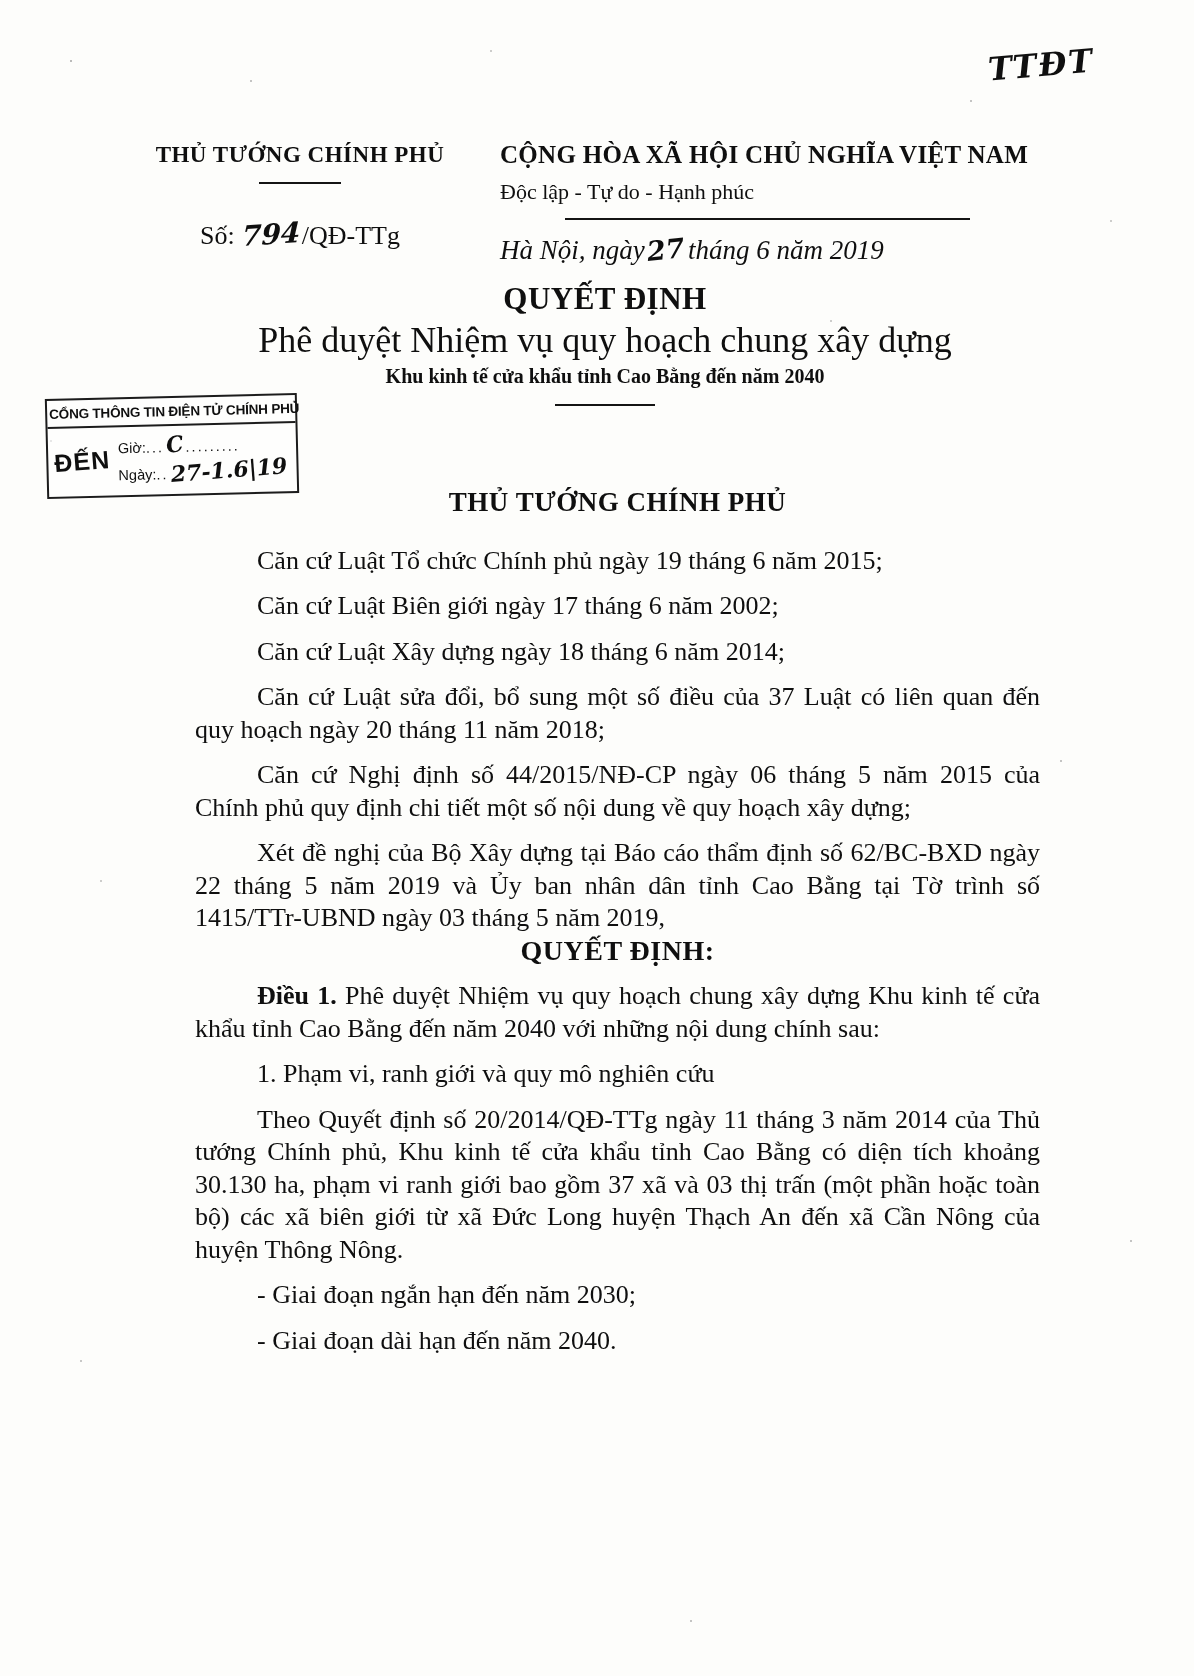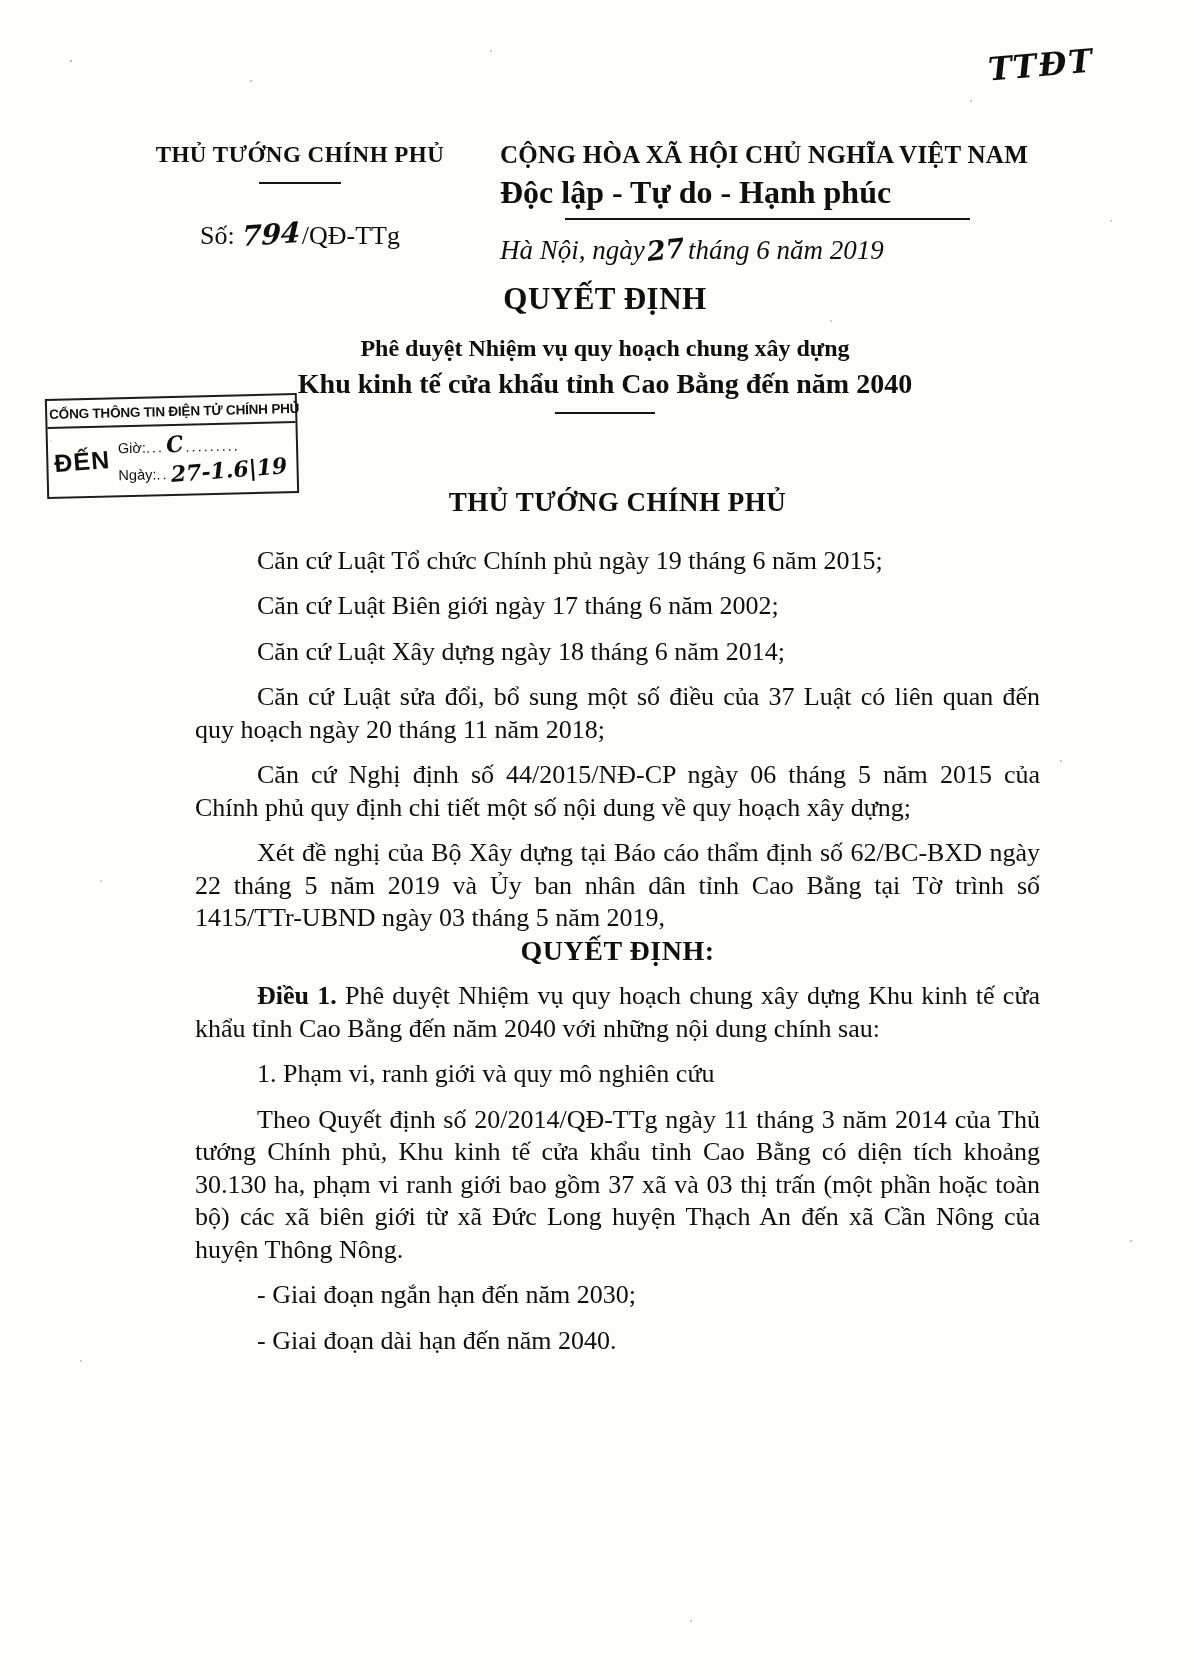--- a/index.html
+++ b/index.html
@@ -42,31 +42,31 @@
   }
   .org-name { font-size: 23px; font-weight: bold; line-height: 30px; letter-spacing: .5px; }
   .rule-left { width: 82px; border-top: 2.5px solid #141414; margin: 12px auto 0; }
   .doc-number { margin-top: 34px; font-size: 26px; }
   .hand-num { font-size: 28px; font-weight: bold; transform: rotate(-4deg) skewX(-6deg); margin: 0 1px; }
   .header-right {
     position: absolute; left: 500px; top: 140px; width: 535px;
     text-align: left;
   }
   .country { font-size: 25px; font-weight: bold; line-height: 30px; letter-spacing: .3px; }
-  .motto { font-size: 32px; font-weight: bold; margin-top: 6px; line-height: 32px; }
+  .motto { font-size: 22px; font-weight: normal; margin-top: 6px; line-height: 32px; }
   .rule-right { width: 405px; border-top: 2.5px solid #141414; margin: 10px auto 0; }
   .place-date { margin-top: 14px; font-size: 27px; font-style: italic; }
   .hand-day { font-size: 27px; font-weight: bold; margin: 0 -3px 0 2px; transform: rotate(-6deg); }
   .title-block {
     position: absolute; left: 175px; top: 280px; width: 860px;
     text-align: center;
   }
   .title-1 { font-size: 31px; font-weight: bold; line-height: 38px; letter-spacing: .5px; }
-  .title-2 { font-size: 24px; font-weight: bold; line-height: 36px; margin-top: 12px; }
-  .title-3 { font-size: 28px; font-weight: bold; line-height: 36px; }
+  .title-2 { font-size: 36px; font-weight: normal; line-height: 36px; margin-top: 4px; }
+  .title-3 { font-size: 20px; font-weight: bold; line-height: 36px; }
   .rule-title { width: 100px; border-top: 2.5px solid #141414; margin: 10px auto 0; }
   .stamp {
     position: absolute; left: 46px; top: 396px; width: 248px;
     border: 2.5px solid #1c1c1c;
     transform: rotate(-1.4deg);
     background: rgba(255,255,255,.6);
     font-family: "Liberation Sans", sans-serif;
   }
   .stamp-office {
     border-bottom: 2.5px solid #1c1c1c;

